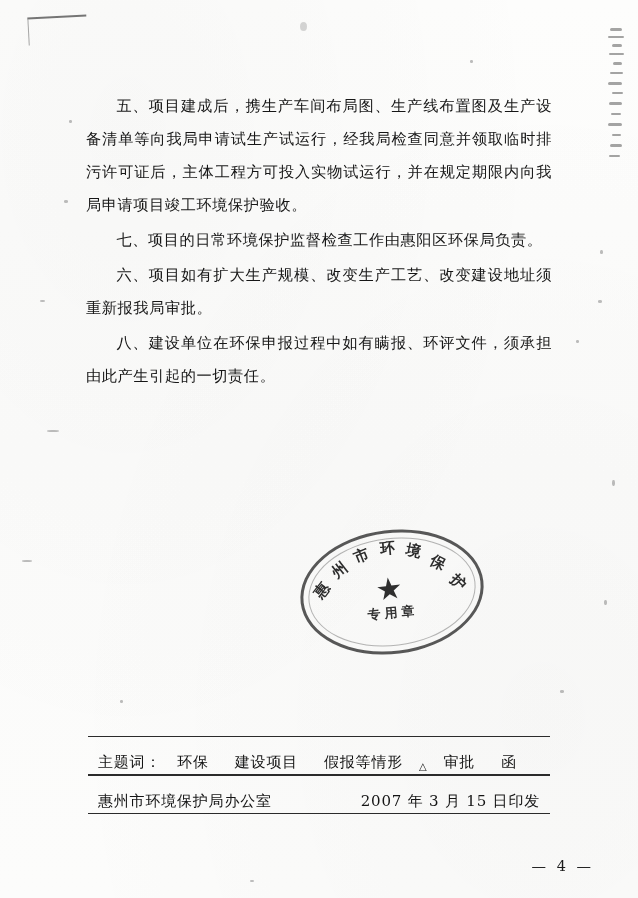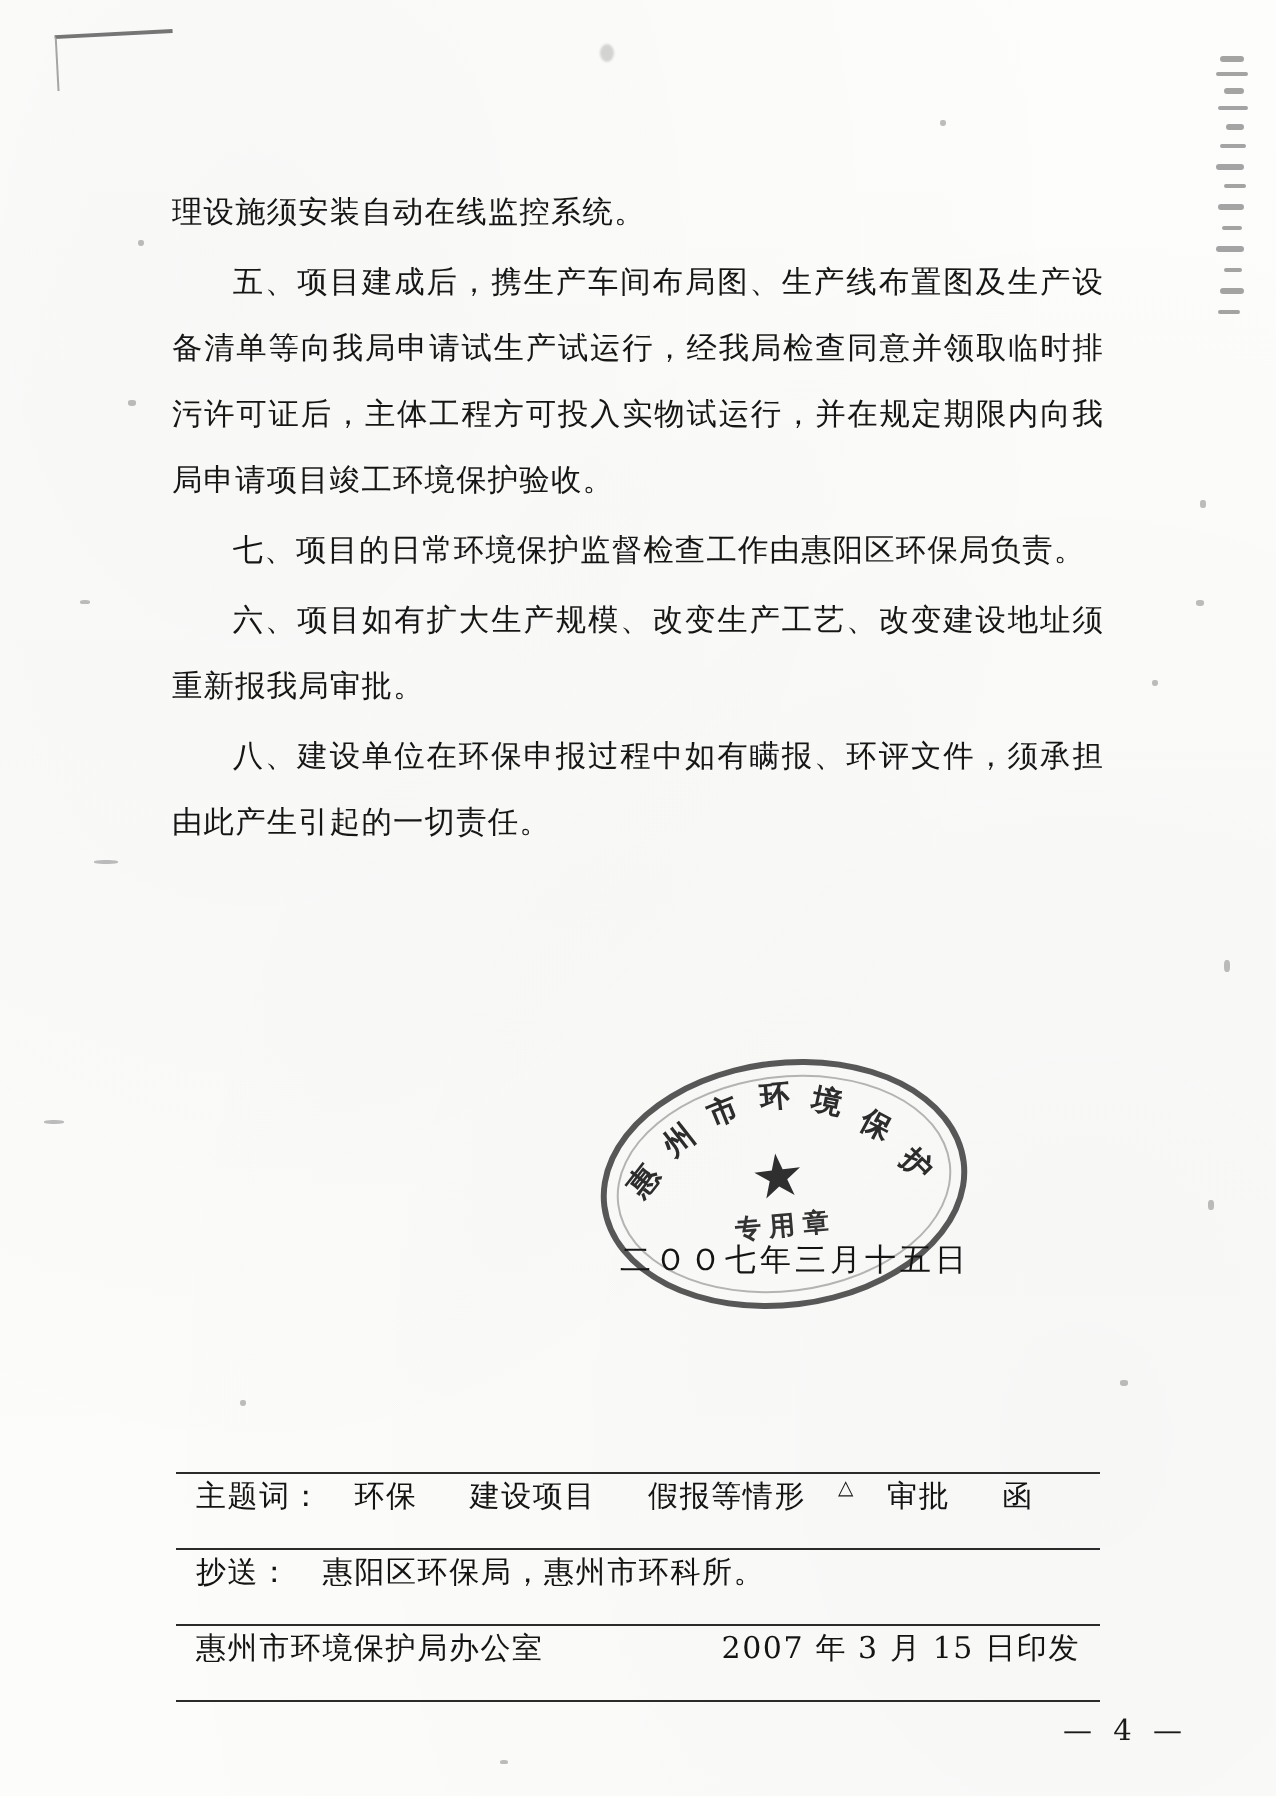--- a/index.html
+++ b/index.html
@@ -174,21 +174,21 @@
     font-size: 15px;
     color: #141414;
   }
   .rule {
     border-top: 1.6px solid #2b2b2b;
     width: 100%;
   }
   .rule.thin { border-top-width: 1.1px; }
   .frow {
     display: flex;
-    align-items: flex-start;
+    align-items: flex-end;
     min-height: 33px;
     padding: 2px 2px 2px 10px;
     letter-spacing: .8px;
   }
   .frow .kw { margin-right: 16px; }
   .frow .kw.gap { margin-right: 26px; }
   .sub { font-size: 10px; vertical-align: super; }
   .frow.split { justify-content: space-between; padding-right: 10px; }
 
   .page-number {
@@ -234,21 +234,20 @@
   <div class="speck" style="left:47px;top:430px;width:12px;height:2px;"></div>
   <div class="speck" style="left:22px;top:560px;width:10px;height:2px;"></div>
   <div class="speck" style="left:612px;top:480px;width:3px;height:6px;"></div>
   <div class="speck" style="left:604px;top:600px;width:3px;height:5px;"></div>
   <div class="speck" style="left:560px;top:690px;width:4px;height:3px;"></div>
   <div class="speck" style="left:120px;top:700px;width:3px;height:3px;"></div>
   <div class="speck" style="left:250px;top:880px;width:4px;height:2px;"></div>
   <div class="speck" style="left:470px;top:60px;width:3px;height:3px;"></div>
 
   <div class="body-text">
-    <p>理设施须安装自动在线监控系统。</p>
     <p class="indent">五、项目建成后，携生产车间布局图、生产线布置图及生产设备清单等向我局申请试生产试运行，经我局检查同意并领取临时排污许可证后，主体工程方可投入实物试运行，并在规定期限内向我局申请项目竣工环境保护验收。</p>
     <p class="indent">七、项目的日常环境保护监督检查工作由惠阳区环保局负责。</p>
     <p class="indent">六、项目如有扩大生产规模、改变生产工艺、改变建设地址须重新报我局审批。</p>
     <p class="indent">八、建设单位在环保申报过程中如有瞒报、环评文件，须承担由此产生引起的一切责任。</p>
   </div>
 
   <div class="seal-wrap">
     <div class="seal"></div>
     <div class="seal-top-text">
       <span style="left:6px;  top:44px; transform:rotate(-52deg);">惠</span>
@@ -258,38 +257,33 @@
       <span style="left:98px; top:6px;  transform:rotate(12deg);">境</span>
       <span style="left:122px;top:18px; transform:rotate(28deg);">保</span>
       <span style="left:142px;top:38px; transform:rotate(45deg);">护</span>
     </div>
     <div class="seal-star">
       <span>★</span>
     </div>
     <div class="seal-bottom-text">专用章</div>
   </div>
 
-  <div class="date-line">二ＯＯ七年三月十五日</div>
 
   <div class="footer-block">
     <div class="rule"></div>
     <div class="frow">
       <span class="kw">主题词：</span>
       <span class="kw gap">环保</span>
       <span class="kw gap">建设项目</span>
       <span class="kw">假报等情形</span>
       <span class="sub kw">△</span>
       <span class="kw gap">审批</span>
       <span class="kw">函</span>
     </div>
     <div class="rule thin"></div>
-    <div class="frow">
-      <span class="kw">抄送：</span>
-      <span>惠阳区环保局，惠州市环科所。</span>
-    </div>
     <div class="rule thin"></div>
     <div class="frow split">
       <span>惠州市环境保护局办公室</span>
       <span>2007 年 3 月 15 日印发</span>
     </div>
     <div class="rule thin"></div>
   </div>
 
   <div class="page-number">— 4 —</div>
 

